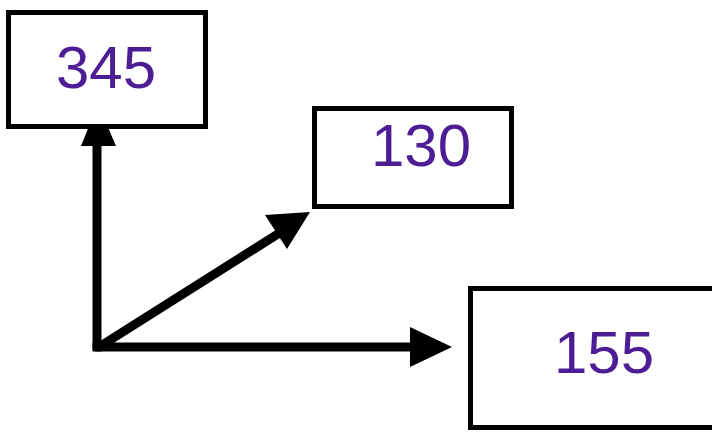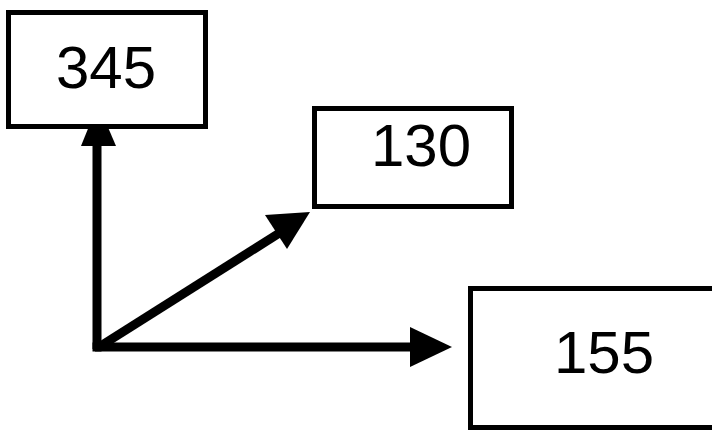--- a/index.html
+++ b/index.html
@@ -30,21 +30,21 @@
     background: #ffffff;
     border: 5px solid #000000;
     display: flex;
     align-items: center;
     justify-content: center;
   }
   .node-label {
     font-family: "Liberation Sans", sans-serif;
     font-size: 60px;
     line-height: 1;
-    color: #000000;
+    color: #4c1d95;
     letter-spacing: 0px;
     white-space: nowrap;
     user-select: none;
   }
   
   #node-345 { left: 6px;   top: 10px;  width: 202px; height: 119px; }
   #node-345 .node-label { transform: translateX(-1px) translateY(-2px); }
   #node-130 { left: 312px; top: 106px; width: 202px; height: 103px; }
   #node-130 .node-label { transform: translateX(8px) translateY(-12px); }
   #node-155 { left: 468px; top: 286px; width: 268px; height: 144px; }

